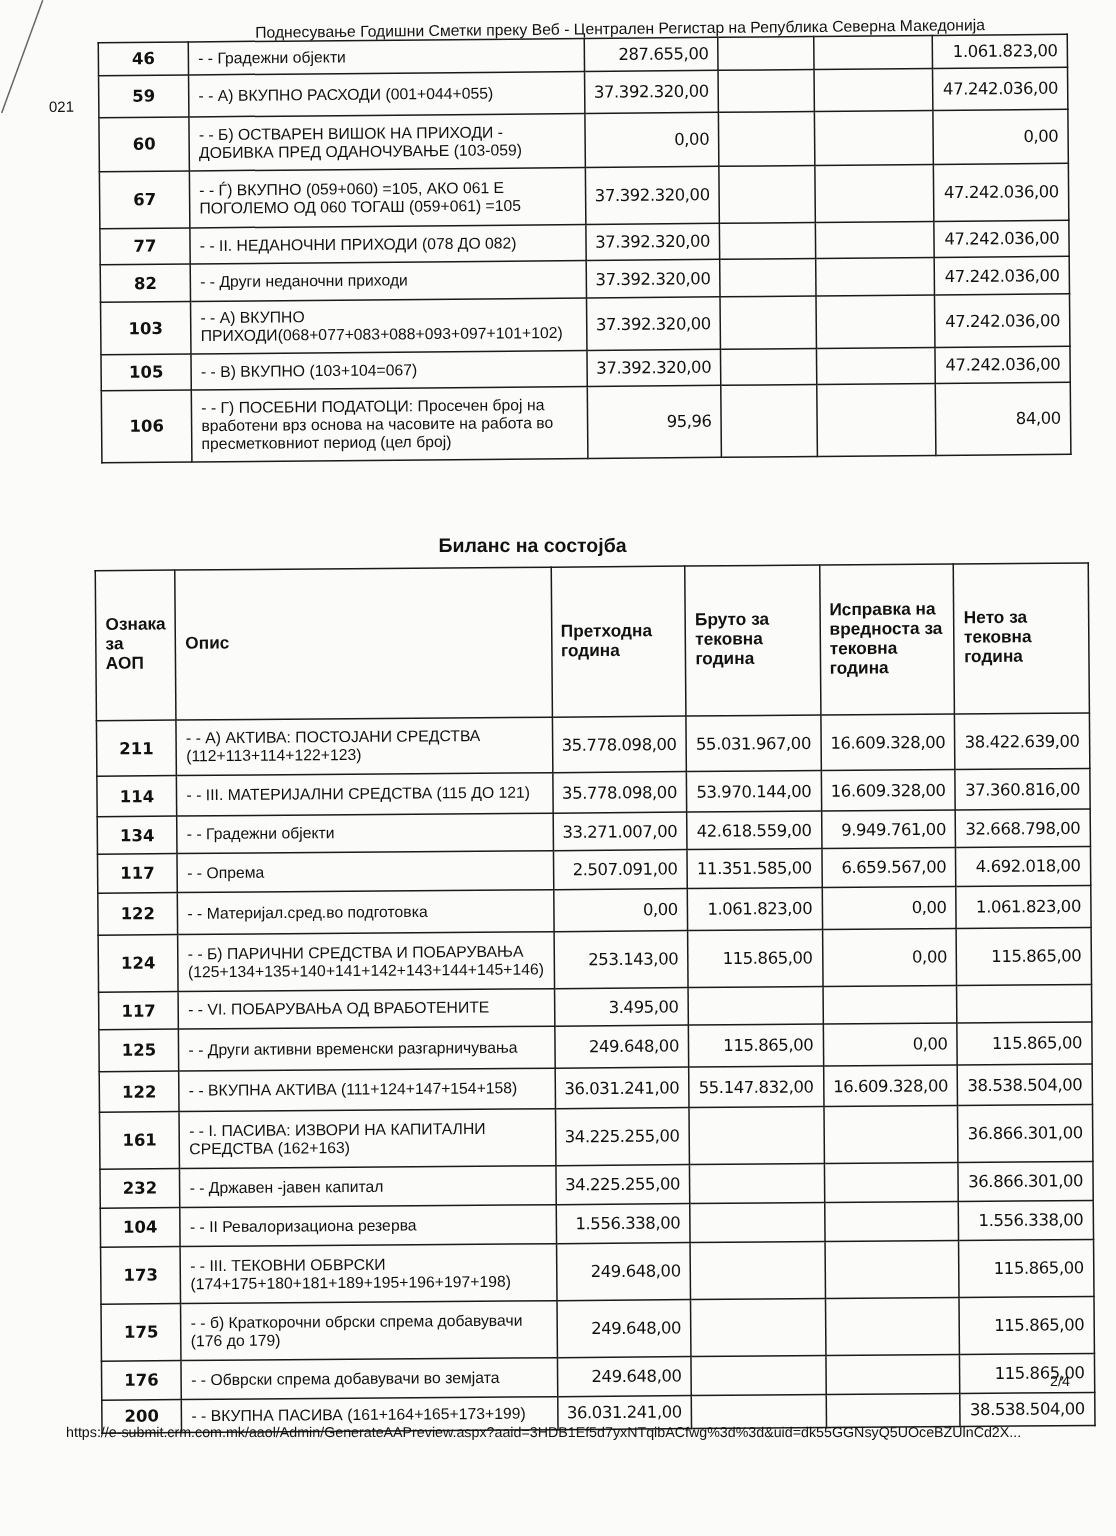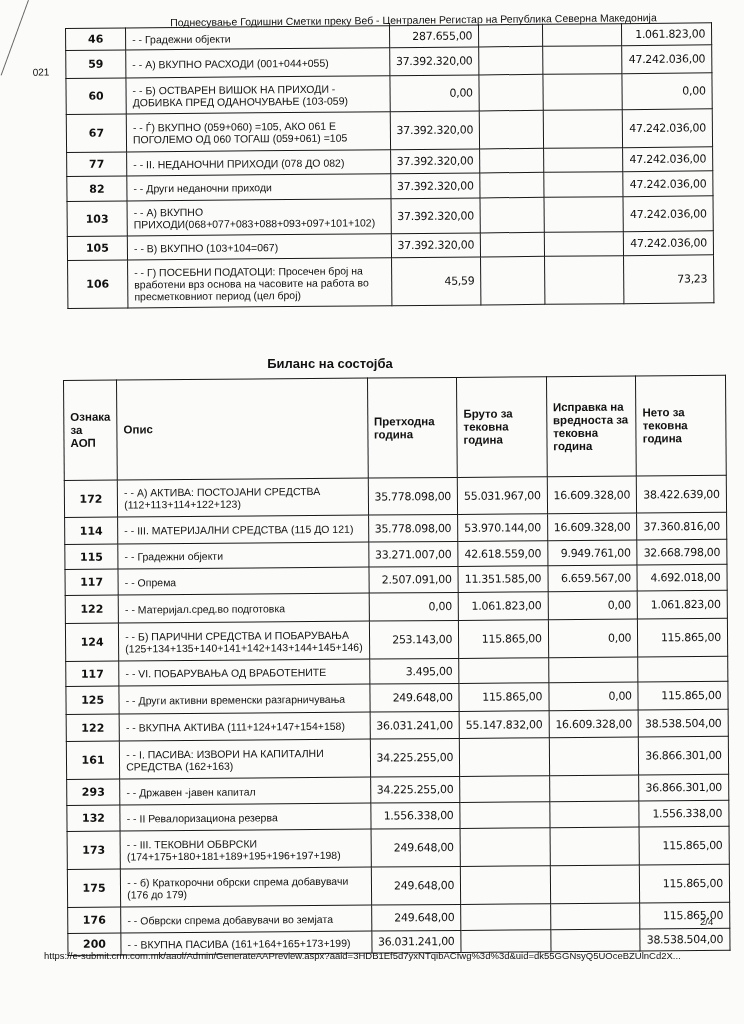--- a/index.html
+++ b/index.html
@@ -22,21 +22,21 @@
   .t1 { left: 65px; top: 28px; width: 647px; transform: rotate(-0.5deg); transform-origin: left top; }
   .t2 { left: 63px; top: 380px; width: 650px; transform: rotate(-0.45deg); transform-origin: left top; }
   .aop { width: 48px; text-align: center; font-weight: bold; font-size: 11px; font-family: "DejaVu Sans", sans-serif; border-radius: 11px; }
   .desc { font-size: 10.5px; line-height: 12px; }
   .num { text-align: right; font-size: 11px; font-family: "DejaVu Sans", sans-serif; white-space: nowrap; letter-spacing: -0.3px; }
   .t1 .c-aop { width: 56px; } .t1 .c-desc { width: 264px; } .t1 .c-n1 { width: 80px; }
   .t1 .c-n2 { width: 66px; } .t1 .c-n3 { width: 82px; } .t1 .c-n4 { width: 80px; }
   .t2 .c-aop { width: 48px; } .t2 .c-desc { width: 246px; } .t2 .c-n { width: 74px; }
   th { font-size: 11.5px; text-align: left; vertical-align: middle; font-weight: bold; line-height: 13px; padding: 4px 6px; }
   .section-title {
-    position: absolute; left: 0; width: 660px; top: 356px; text-align: center; font-weight: bold; font-size: 13px;
+    position: absolute; left: 0; width: 660px; top: 356px; text-align: center; font-weight: bold; font-size: 13px; padding-left: 25px;
   }
   .footer-url {
     position: absolute; top: 950px; left: 32px; font-size: 9.5px; white-space: nowrap; padding-left: 12px;
   }
   .footer-page { position: absolute; top: 916px; left: 700px; font-size: 9.5px; }
 </style>
 </head>
 <body>
 
 <div class="scan-mark"></div>
@@ -116,24 +116,24 @@
         <td class="aop">105</td>
         <td class="desc">- - В) ВКУПНО (103+104=067)</td>
         <td class="num">37.392.320,00</td>
         <td class="num"></td>
         <td class="num"></td>
         <td class="num">47.242.036,00</td>
       </tr>
       <tr style="height: 48px;">
         <td class="aop">106</td>
         <td class="desc">- - Г) ПОСЕБНИ ПОДАТОЦИ: Просечен број на вработени врз основа на часовите на работа во пресметковниот период (цел број)</td>
-        <td class="num">45,59</td>
-        <td class="num"></td>
-        <td class="num"></td>
-        <td class="num">73,23</td>
+        <td class="num">95,96</td>
+        <td class="num"></td>
+        <td class="num"></td>
+        <td class="num">84,00</td>
       </tr>
     </tbody>
 </table>
 
 <div class="section-title">Биланс на состојба</div>
 
 <table class="t2">
   <colgroup>
     <col class="c-aop">
       <col class="c-desc">
@@ -147,37 +147,37 @@
       <th>Ознака за АОП</th>
       <th>Опис</th>
       <th>Претходна година</th>
       <th>Бруто за тековна година</th>
       <th>Исправка на вредноста за тековна година</th>
       <th>Нето за тековна година</th>
     </tr>
   </thead>
   <tbody id="t2body">
       <tr style="height: 37px;">
-        <td class="aop">172</td>
+        <td class="aop">211</td>
         <td class="desc">- - А) АКТИВА: ПОСТОЈАНИ СРЕДСТВА (112+113+114+122+123)</td>
         <td class="num">35.778.098,00</td>
         <td class="num">55.031.967,00</td>
         <td class="num">16.609.328,00</td>
         <td class="num">38.422.639,00</td>
       </tr>
       <tr style="height: 27px;">
         <td class="aop">114</td>
         <td class="desc">- - III. МАТЕРИЈАЛНИ СРЕДСТВА (115 ДО 121)</td>
         <td class="num">35.778.098,00</td>
         <td class="num">53.970.144,00</td>
         <td class="num">16.609.328,00</td>
         <td class="num">37.360.816,00</td>
       </tr>
       <tr style="height: 25px;">
-        <td class="aop">115</td>
+        <td class="aop">134</td>
         <td class="desc">- - Градежни објекти</td>
         <td class="num">33.271.007,00</td>
         <td class="num">42.618.559,00</td>
         <td class="num">9.949.761,00</td>
         <td class="num">32.668.798,00</td>
       </tr>
       <tr style="height: 26px;">
         <td class="aop">117</td>
         <td class="desc">- - Опрема</td>
         <td class="num">2.507.091,00</td>
@@ -227,29 +227,29 @@
       </tr>
       <tr style="height: 38px;">
         <td class="aop">161</td>
         <td class="desc">- - I. ПАСИВА: ИЗВОРИ НА КАПИТАЛНИ СРЕДСТВА (162+163)</td>
         <td class="num">34.225.255,00</td>
         <td class="num"></td>
         <td class="num"></td>
         <td class="num">36.866.301,00</td>
       </tr>
       <tr style="height: 26px;">
-        <td class="aop">293</td>
+        <td class="aop">232</td>
         <td class="desc">- - Државен -јавен капитал</td>
         <td class="num">34.225.255,00</td>
         <td class="num"></td>
         <td class="num"></td>
         <td class="num">36.866.301,00</td>
       </tr>
       <tr style="height: 26px;">
-        <td class="aop">132</td>
+        <td class="aop">104</td>
         <td class="desc">- - II Ревалоризациона резерва</td>
         <td class="num">1.556.338,00</td>
         <td class="num"></td>
         <td class="num"></td>
         <td class="num">1.556.338,00</td>
       </tr>
       <tr style="height: 38px;">
         <td class="aop">173</td>
         <td class="desc">- - III. ТЕКОВНИ ОБВРСКИ (174+175+180+181+189+195+196+197+198)</td>
         <td class="num">249.648,00</td>

